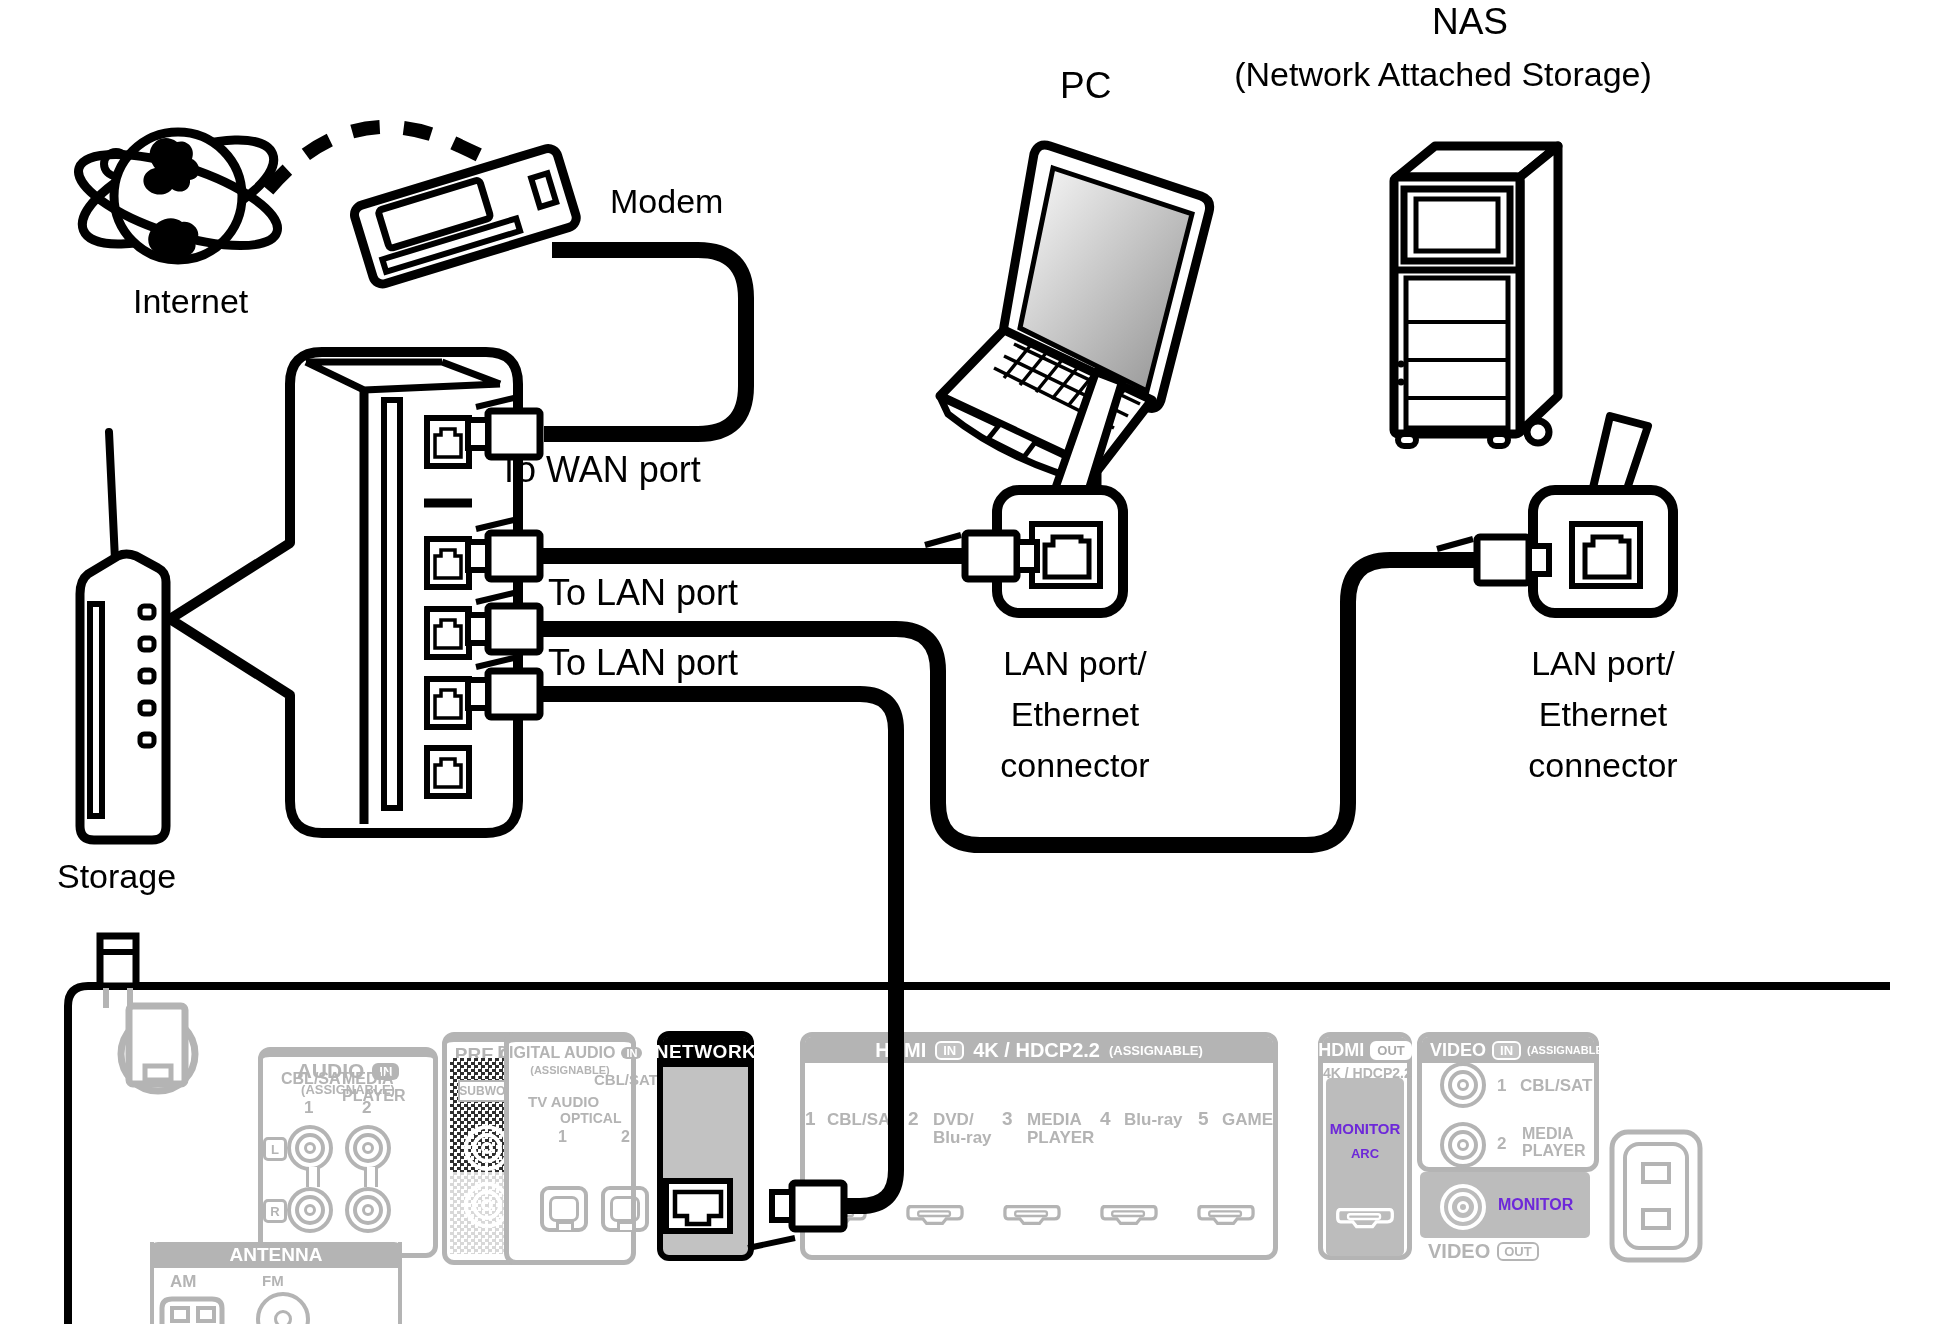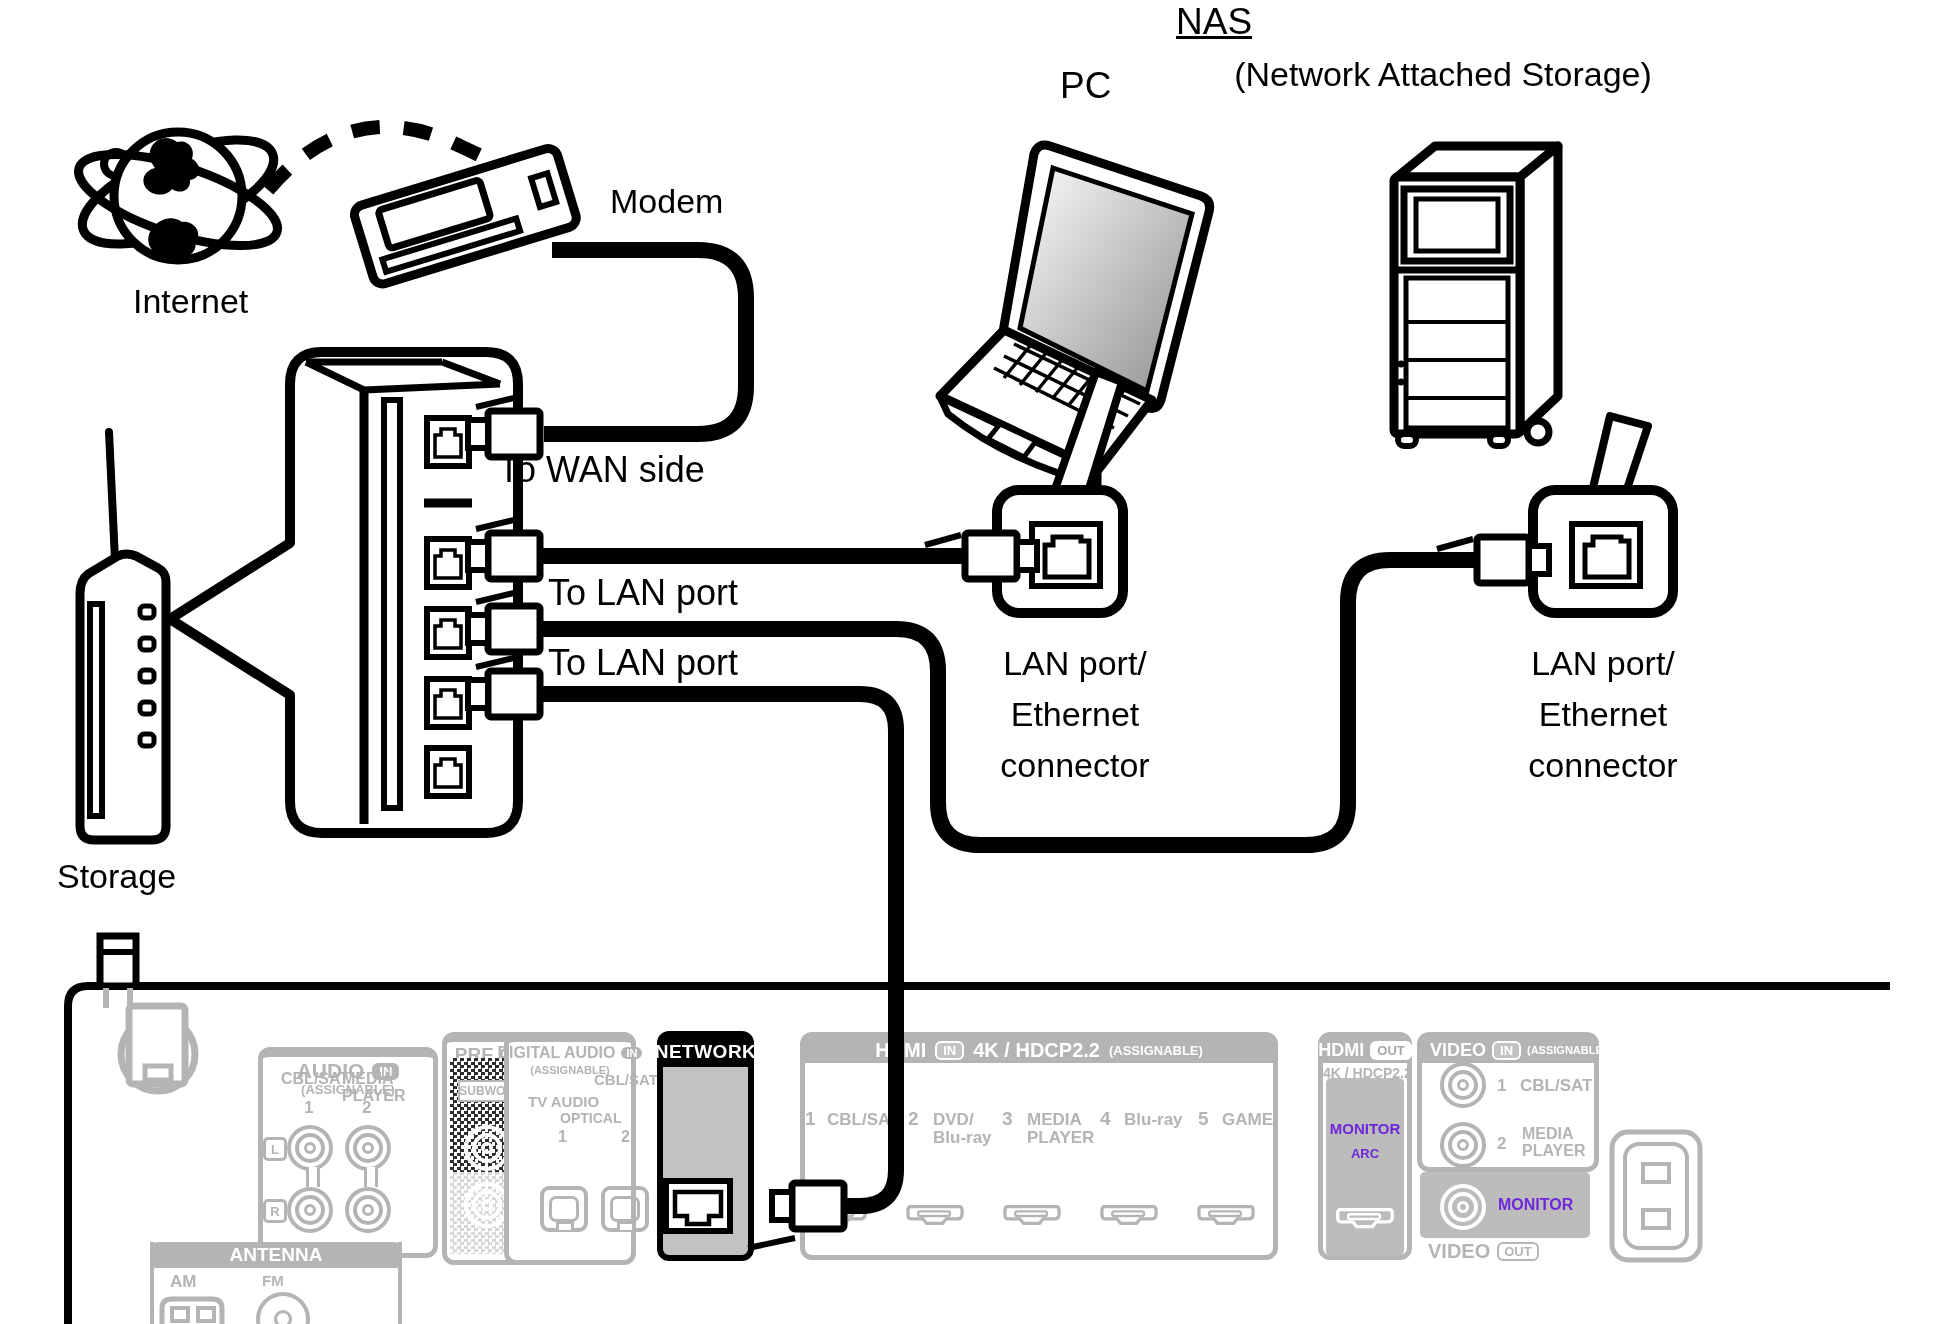--- a/index.html
+++ b/index.html
@@ -375,23 +375,23 @@
       <rect x="772" y="1192" width="20" height="28" stroke-width="6"></rect>
       <path d="M748 1248 L795 1238" fill="none" stroke-width="6"></path>
     </g>
   </svg>
 
   <div class="labels">
     <div class="lbl" style="left:133px;top:283px;font-size:34px;">Internet</div>
     <div class="lbl" style="left:610px;top:183px;font-size:34px;">Modem</div>
     <div class="lbl" style="left:57px;top:858px;font-size:34px;">Storage</div>
     <div class="lbl" style="left:1060px;top:66px;font-size:37px;">PC</div>
-    <div class="lbl" style="left:1176px;top:2px;width:480px;font-size:37px;text-decoration:underline;">NAS</div>
+    <div class="lbl" style="left:1230px;top:2px;width:480px;text-align:center;font-size:37px;">NAS</div>
     <div class="lbl" style="left:1203px;top:56px;width:480px;text-align:center;font-size:34px;">(Network Attached Storage)</div>
-    <div class="lbl" style="left:498px;top:450px;">To WAN side</div>
+    <div class="lbl" style="left:498px;top:450px;">To WAN port</div>
     <div class="lbl" style="left:548px;top:573px;">To LAN port</div>
     <div class="lbl" style="left:548px;top:643px;">To LAN port</div>
     <div class="callout-lbl" style="left:955px;top:638px;width:240px;">
       <div>LAN port/</div>
       <div>Ethernet</div>
       <div>connector</div>
     </div>
     <div class="callout-lbl" style="left:1483px;top:638px;width:240px;">
       <div>LAN port/</div>
       <div>Ethernet</div>

